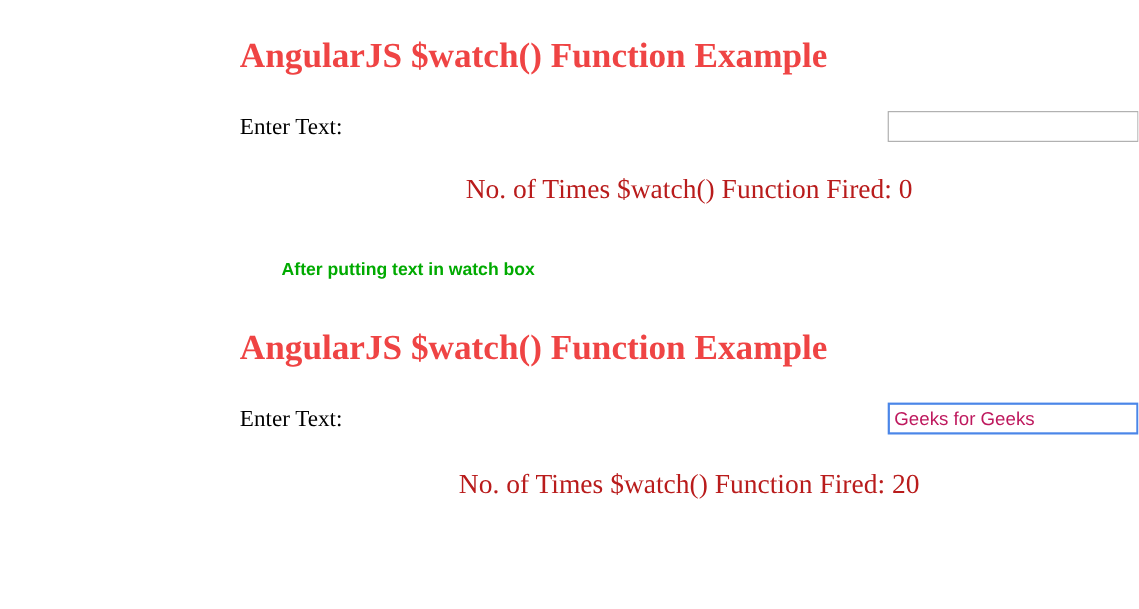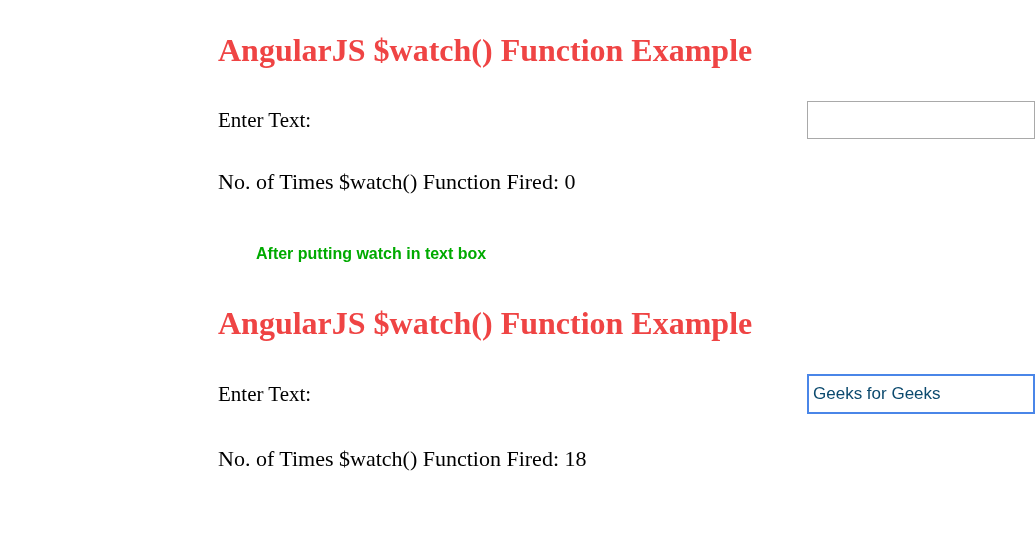--- a/index.html
+++ b/index.html
@@ -28,37 +28,38 @@
       display: flex;
       align-items: center;
       justify-content: space-between;
     }
     .input-label {
       display: inline;
     }
     .text-input {
       font-family: Arial, sans-serif;
       font-size: 17px;
-      color: #0c4a6e;
+      color: #be185d;
       border: 1px solid #a9a9a9;
       background: #ffffff;
       width: 228px;
       height: 28px;
-      padding: 18px 4px;
+      padding: 2px 4px;
       outline: none;
     }
     .text-input.focused {
       border: 2px solid #4a86e8;
       width: 228px;
       height: 29px;
     }
     .status-text {
-      font-size: 22px;
-      color: #000000;
+      font-size: 25px;
+      color: #b91c1c;
       margin-bottom: 50px;
+      text-align: center;
     }
     .annotation {
       font-family: Arial, sans-serif;
       font-size: 16px;
       font-weight: bold;
       color: #00aa00;
       margin-left: 38px;
       margin-bottom: 42px;
     }
     .section2 .heading {
@@ -75,24 +76,24 @@
   <h2 class="heading">AngularJS $watch() Function Example</h2>
   <div class="input-row">
     <span class="input-label">Enter Text:</span>
     <input type="text" class="text-input" value="" style="">
   </div>
   <div class="status-text">
     <span>No. of Times $watch() Function Fired: </span><span>0</span>
   </div>
 </div>
 
-<div class="annotation">After putting watch in text box</div>
+<div class="annotation">After putting text in watch box</div>
 
 <div class="section2">
   <h2 class="heading">AngularJS $watch() Function Example</h2>
   <div class="input-row">
     <span class="input-label">Enter Text:</span>
     <input type="text" class="text-input focused" value="Geeks for Geeks" style="">
   </div>
   <div class="status-text">
-    <span>No. of Times $watch() Function Fired: </span><span>18</span>
+    <span>No. of Times $watch() Function Fired: </span><span>20</span>
   </div>
 </div>
 
 </body></html>

